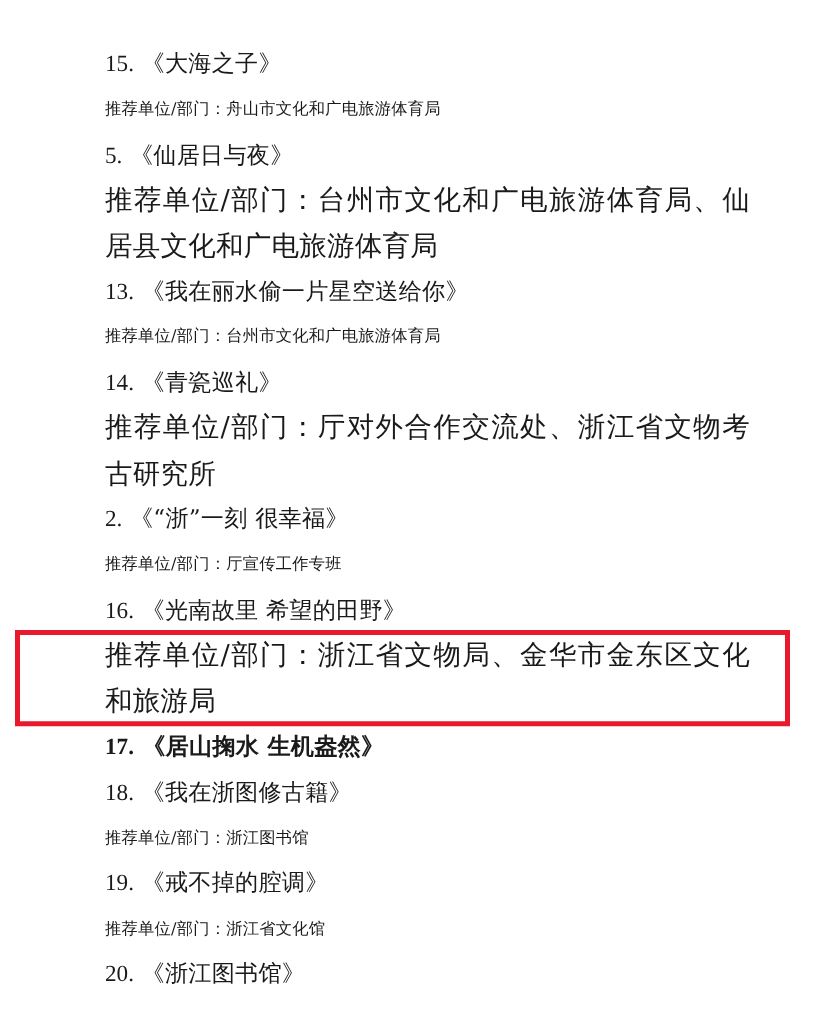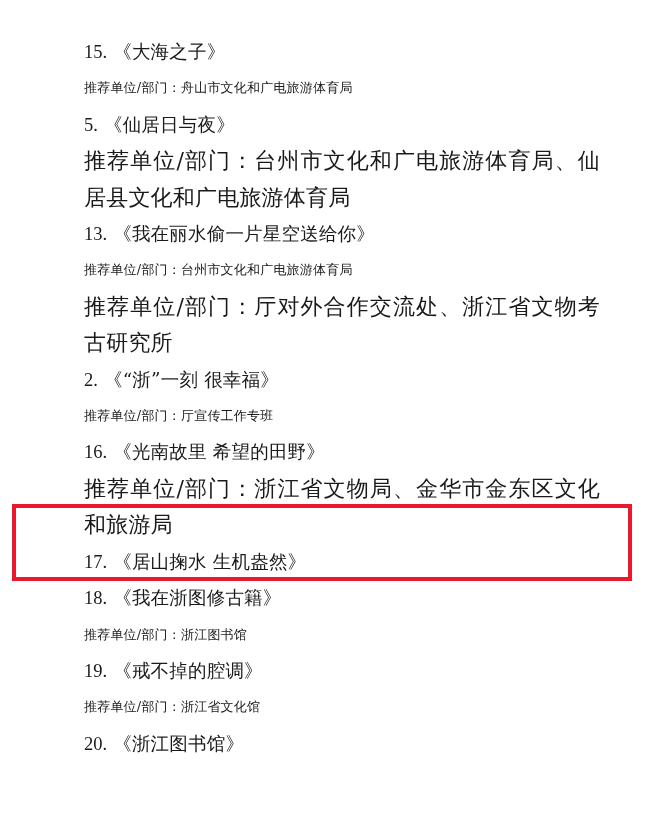--- a/index.html
+++ b/index.html
@@ -66,20 +66,21 @@
     border: 4px solid #e8192c;
     box-sizing: border-box;
     left: 12px;
     right: 18px;
     top: 508px;
     height: 65px;
     pointer-events: none;
   }
   .hl-entry {
     position: relative;
+    font-weight: bold;
   }
 </style>
 </head>
 <body>
 
 <div class="page">
   <div class="doc-body">
 
     <div class="entry">
       <div class="title-line">
@@ -105,20 +106,24 @@
       <div class="title-line">
         <span class="num">13.</span>
         <span>《我在丽水偷一片星空送给你》</span>
       </div>
       <div class="org-line">
         <span>推荐单位/部门：</span><span>台州市文化和广电旅游体育局</span>
       </div>
     </div>
 
     <div class="entry">
+      <div class="title-line">
+        <span class="num">14.</span>
+        <span>《青瓷巡礼》</span>
+      </div>
       <div class="two-line">
         <span>推荐单位/部门：</span><span>厅对外合作交流处、浙江省文物考古研究所</span>
       </div>
     </div>
 
     <div class="entry">
       <div class="title-line">
         <span class="num">2.</span>
         <span>《“浙”一刻 很幸福》</span>
       </div>

